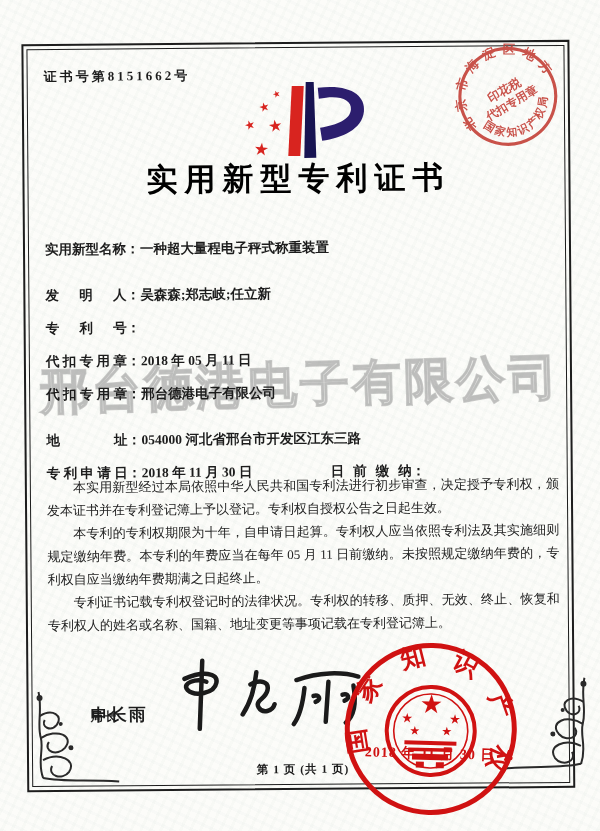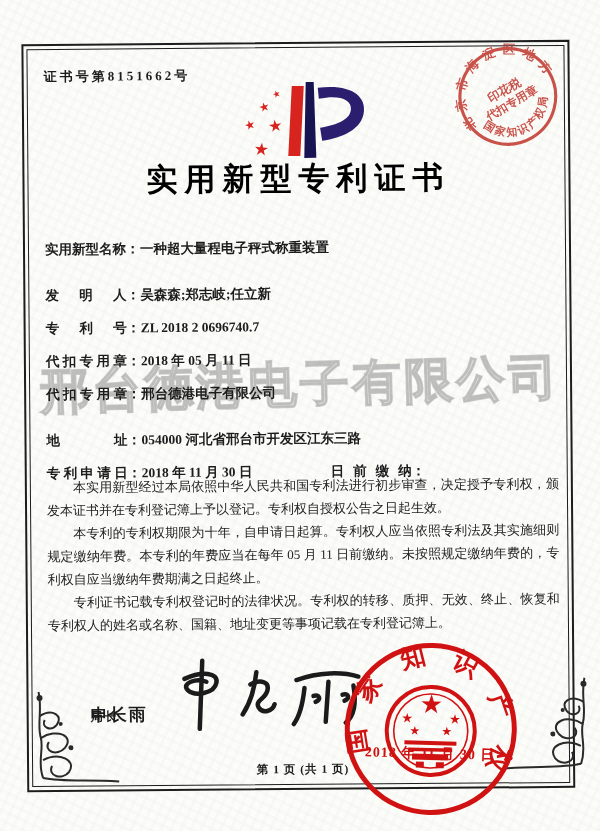--- a/index.html
+++ b/index.html
@@ -131,21 +131,20 @@
           <span class="fvalue">一种超大量程电子秤式称重装置</span>
       </div>
       <div class="frow">
         <span class="flabel">发明人</span>
           <span class="fcolon">：</span>
           <span class="fvalue">吴森森;郑志岐;任立新</span>
       </div>
       <div class="frow">
         <span class="flabel">专利号</span>
           <span class="fcolon">：</span>
-          <span class="fvalue">ZL 2018 2 0696740.7</span>
       </div>
       <div class="frow">
         <span class="flabel">代扣专用章</span>
           <span class="fcolon">：</span>
           <span class="fvalue">2018 年 05 月 11 日</span>
       </div>
       <div class="frow gap-lg">
         <span class="flabel">代扣专用章</span>
           <span class="fcolon">：</span>
           <span class="fvalue">邢台德港电子有限公司</span>

